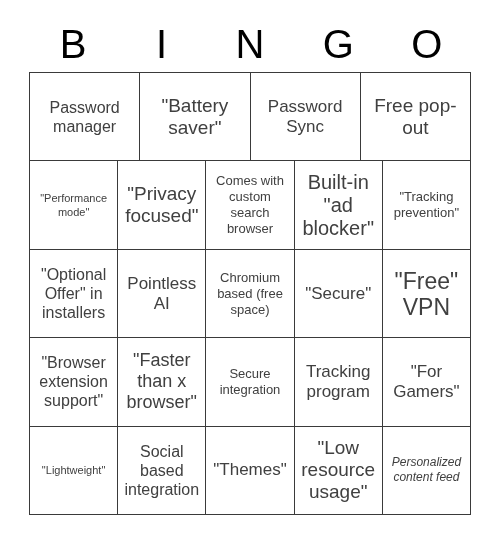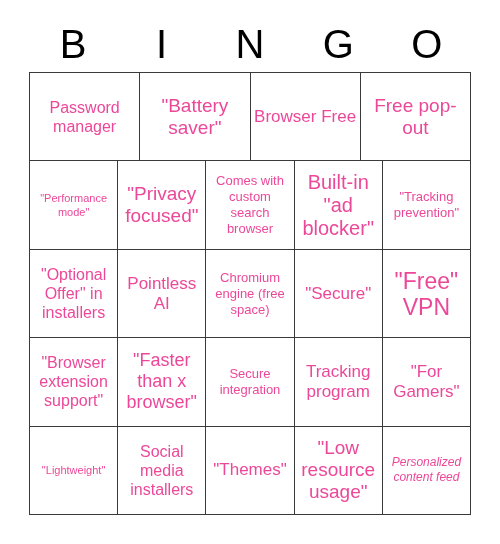--- a/index.html
+++ b/index.html
@@ -76,21 +76,21 @@
     align-items: center;
     justify-content: center;
     text-align: center;
     padding: 2px 3px;
     background: #ffffff;
     overflow: hidden;
   }
   .cell-text {
     display: block;
     width: 100%;
-    color: #ec4899;
+    color: #404040;
     font-weight: 400;
     word-wrap: break-word;
     overflow-wrap: break-word;
     hyphens: none;
   }
 
   
   .fs-11 { font-size: 11px; line-height: 14px; }
   .fs-12 { font-size: 12px; line-height: 15px; font-style: italic; }
   .fs-13 { font-size: 13px; line-height: 16px; }
@@ -127,21 +127,21 @@
   <div id="grid">
 
     <div class="grid-row">
       <div class="cell">
           <span class="cell-text fs-16">Password manager</span>
         </div>
       <div class="cell">
           <span class="cell-text fs-19">"Battery saver"</span>
         </div>
       <div class="cell">
-          <span class="cell-text fs-17">Browser Free</span>
+          <span class="cell-text fs-17">Password Sync</span>
         </div>
       <div class="cell">
           <span class="cell-text fs-19">Free pop-out</span>
         </div>
     </div>
 
     <div class="grid-row">
       <div class="cell">
           <span class="cell-text fs-11">"Performance mode"</span>
         </div>
@@ -160,21 +160,21 @@
     </div>
 
     <div class="grid-row">
       <div class="cell">
           <span class="cell-text fs-16">"Optional Offer" in installers</span>
         </div>
       <div class="cell">
           <span class="cell-text fs-17">Pointless AI</span>
         </div>
       <div class="cell">
-          <span class="cell-text fs-13">Chromium engine (free space)</span>
+          <span class="cell-text fs-13">Chromium based (free space)</span>
         </div>
       <div class="cell">
           <span class="cell-text fs-17">"Secure"</span>
         </div>
       <div class="cell">
           <span class="cell-text fs-23">"Free" VPN</span>
         </div>
     </div>
 
     <div class="grid-row">
@@ -193,21 +193,21 @@
       <div class="cell">
           <span class="cell-text fs-17">"For Gamers"</span>
         </div>
     </div>
 
     <div class="grid-row">
       <div class="cell">
           <span class="cell-text fs-11">"Lightweight"</span>
         </div>
       <div class="cell">
-          <span class="cell-text fs-16">Social media installers</span>
+          <span class="cell-text fs-16">Social based integration</span>
         </div>
       <div class="cell">
           <span class="cell-text fs-17">"Themes"</span>
         </div>
       <div class="cell">
           <span class="cell-text fs-19">"Low resource usage"</span>
         </div>
       <div class="cell">
           <span class="cell-text fs-12">Personalized content feed</span>
         </div>

